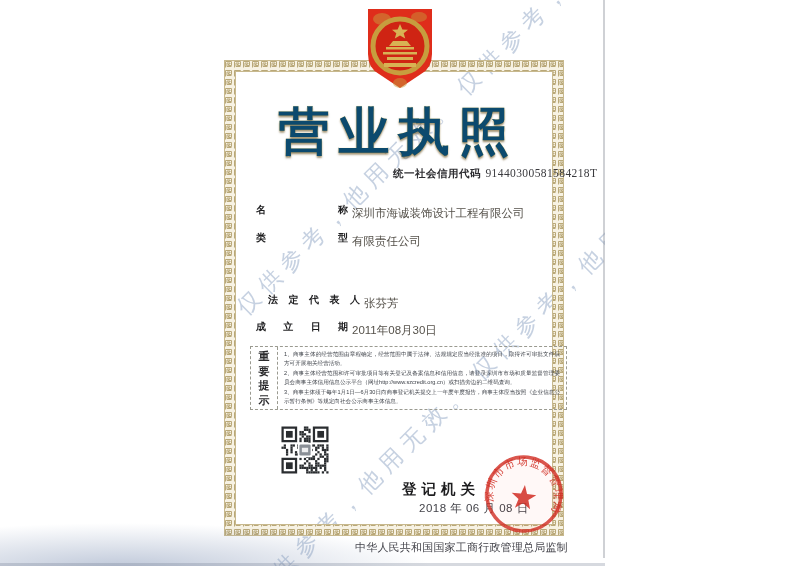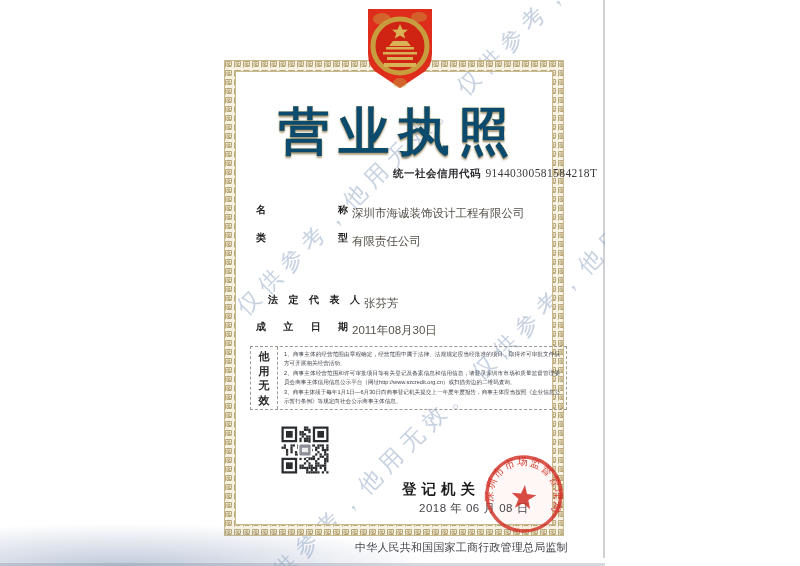--- a/index.html
+++ b/index.html
@@ -122,21 +122,21 @@
       <div class="row" style="top:97px;padding-left:12px;">
         <span class="flabel">法定代表人</span><span class="fvalue">张芬芳</span>
       </div>
       <div class="row" style="top:124px;">
         <span class="flabel">成立日期</span><span class="fvalue">2011年08月30日</span>
       </div>
     </div>
 
     <div class="notice">
       <div class="notice-label">
-        <div>他用无效</div>
+        <div>重要提示</div>
       </div>
       <div class="notice-items">
         <p>1、商事主体的经营范围由章程确定，经营范围中属于法律、法规规定应当经批准的项目，取得许可审批文件后方可开展相关经营活动。</p>
         <p>2、商事主体经营范围和许可审批项目等有关登记及备案信息和信用信息，请登录深圳市市场和质量监督管理委员会商事主体信用信息公示平台（网址http://www.szcredit.org.cn）或扫描旁边的二维码查询。</p>
         <p>3、商事主体须于每年1月1日—6月30日向商事登记机关提交上一年度年度报告，商事主体应当按照《企业信息公示暂行条例》等规定向社会公示商事主体信息。</p>
       </div>
     </div>
 
     <div class="qr">
       <svg width="56" height="56" viewBox="0 0 25 25">

